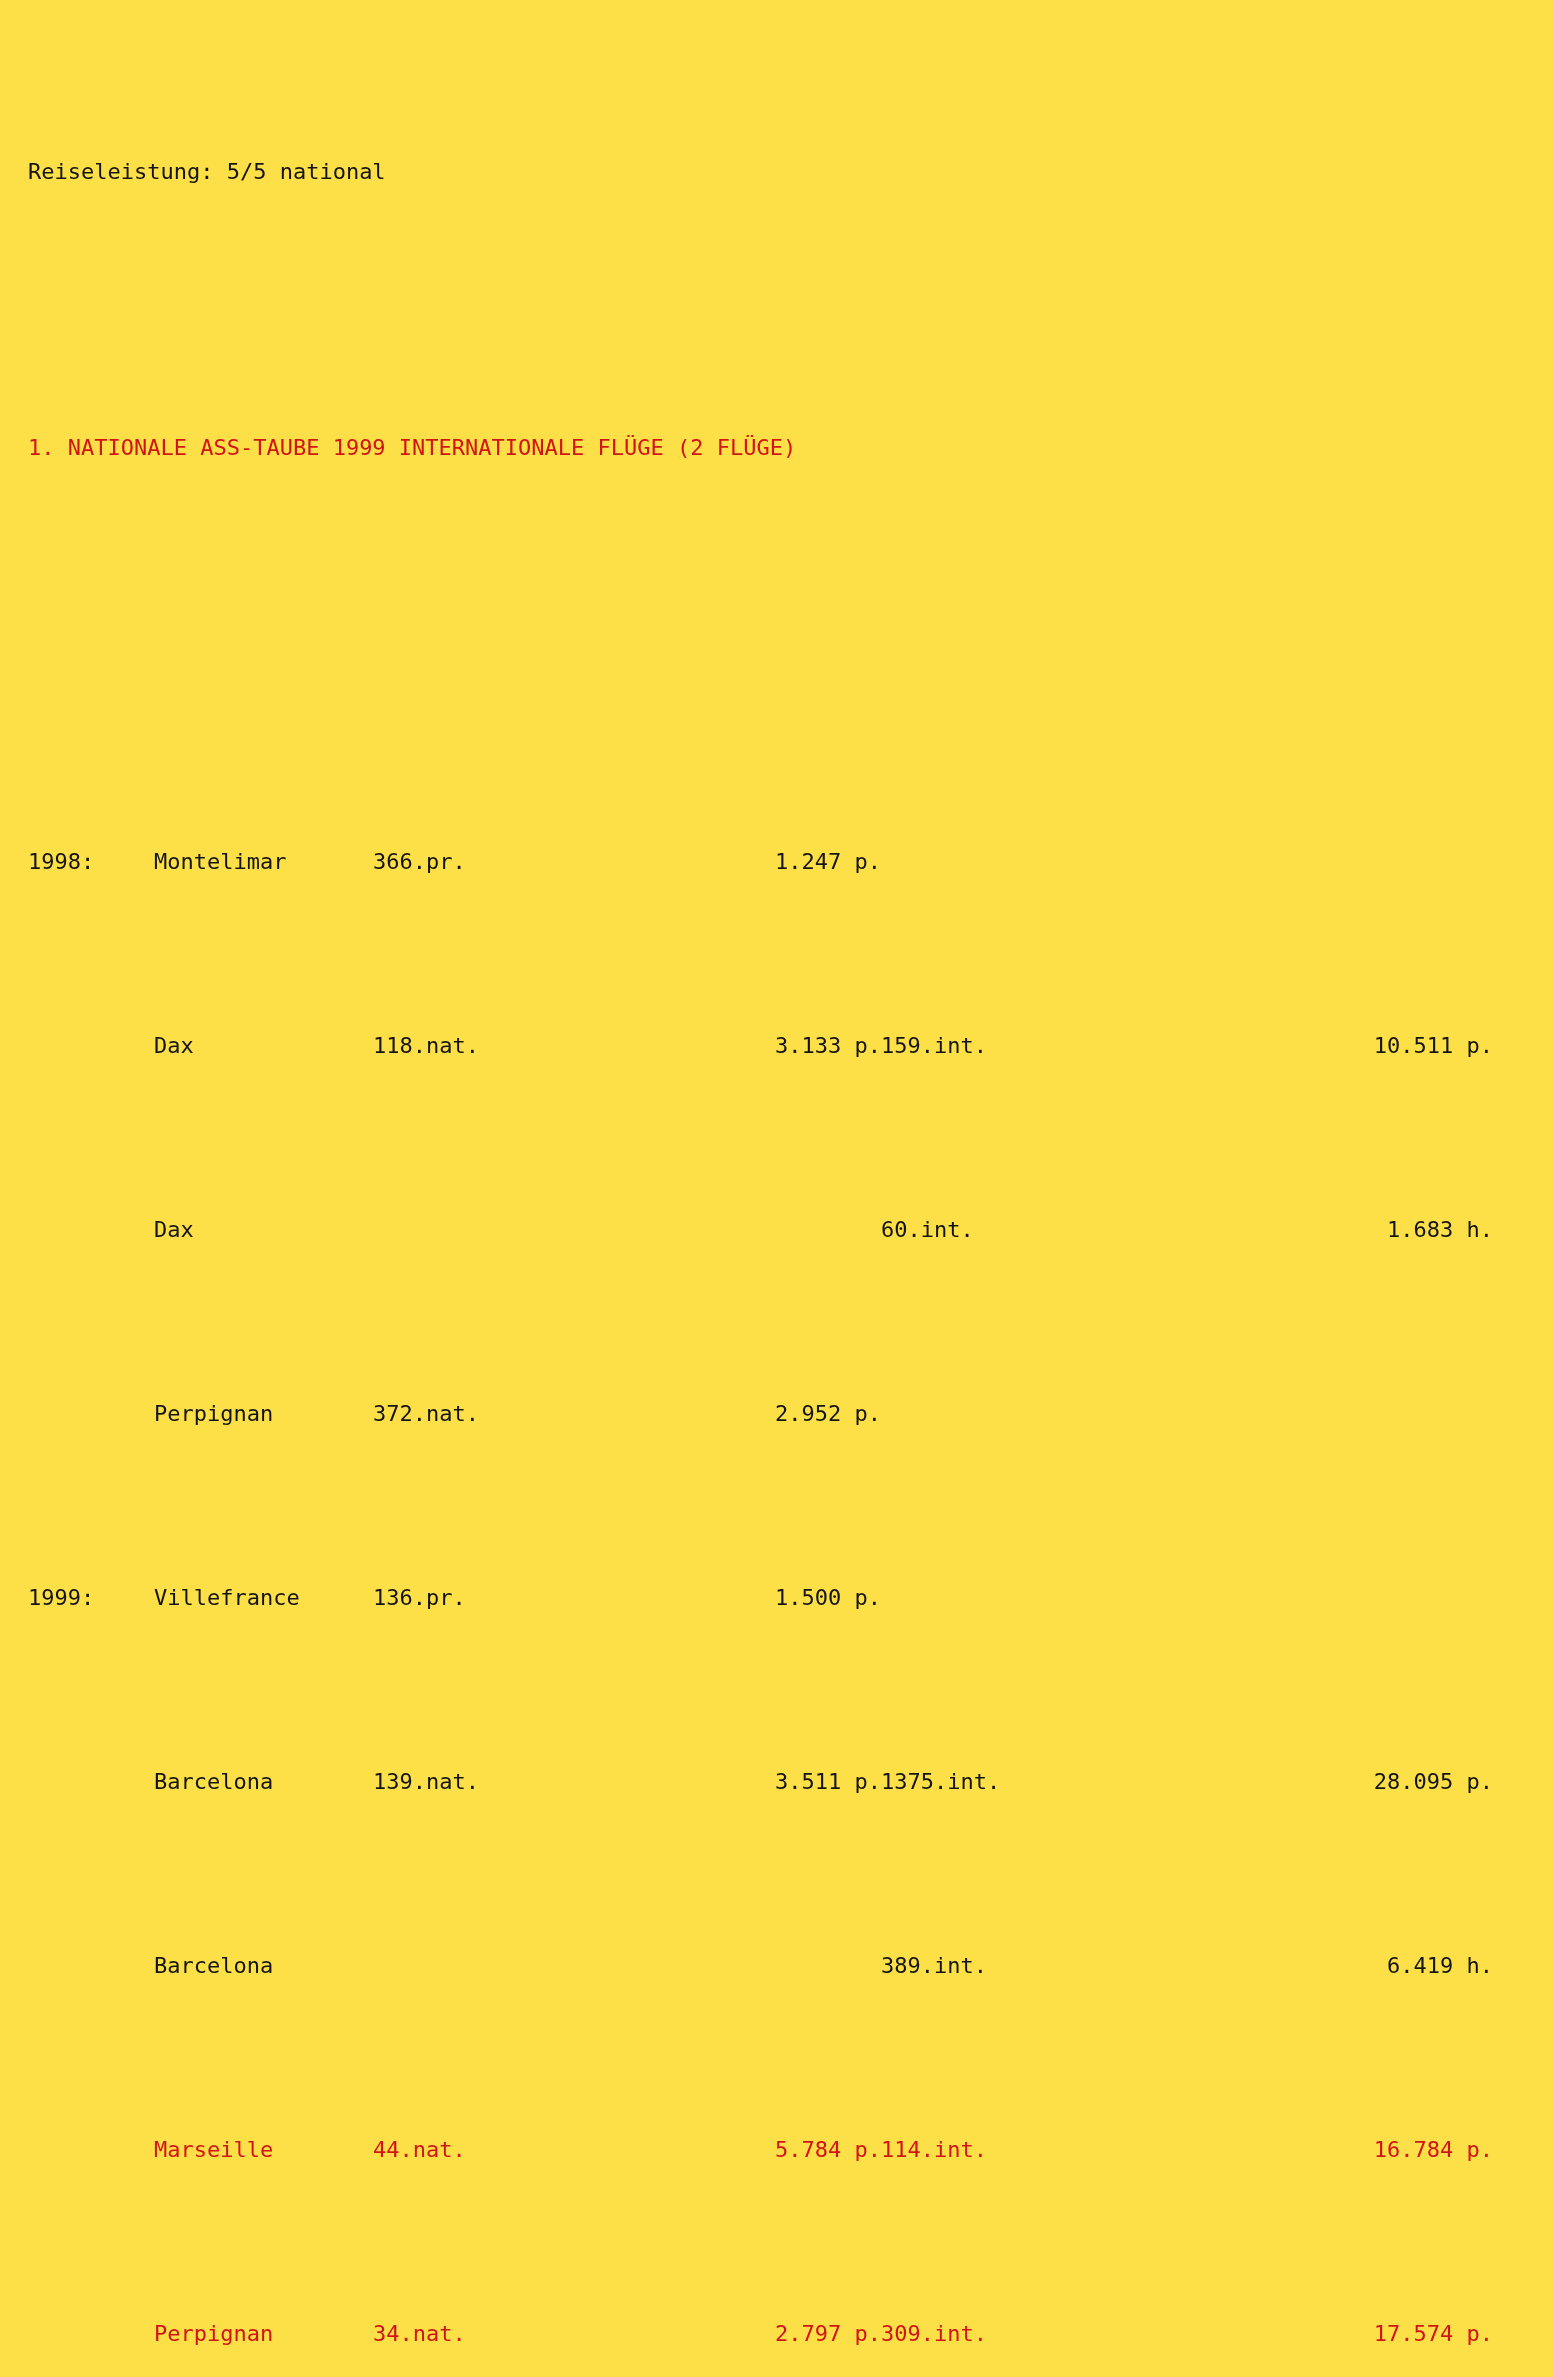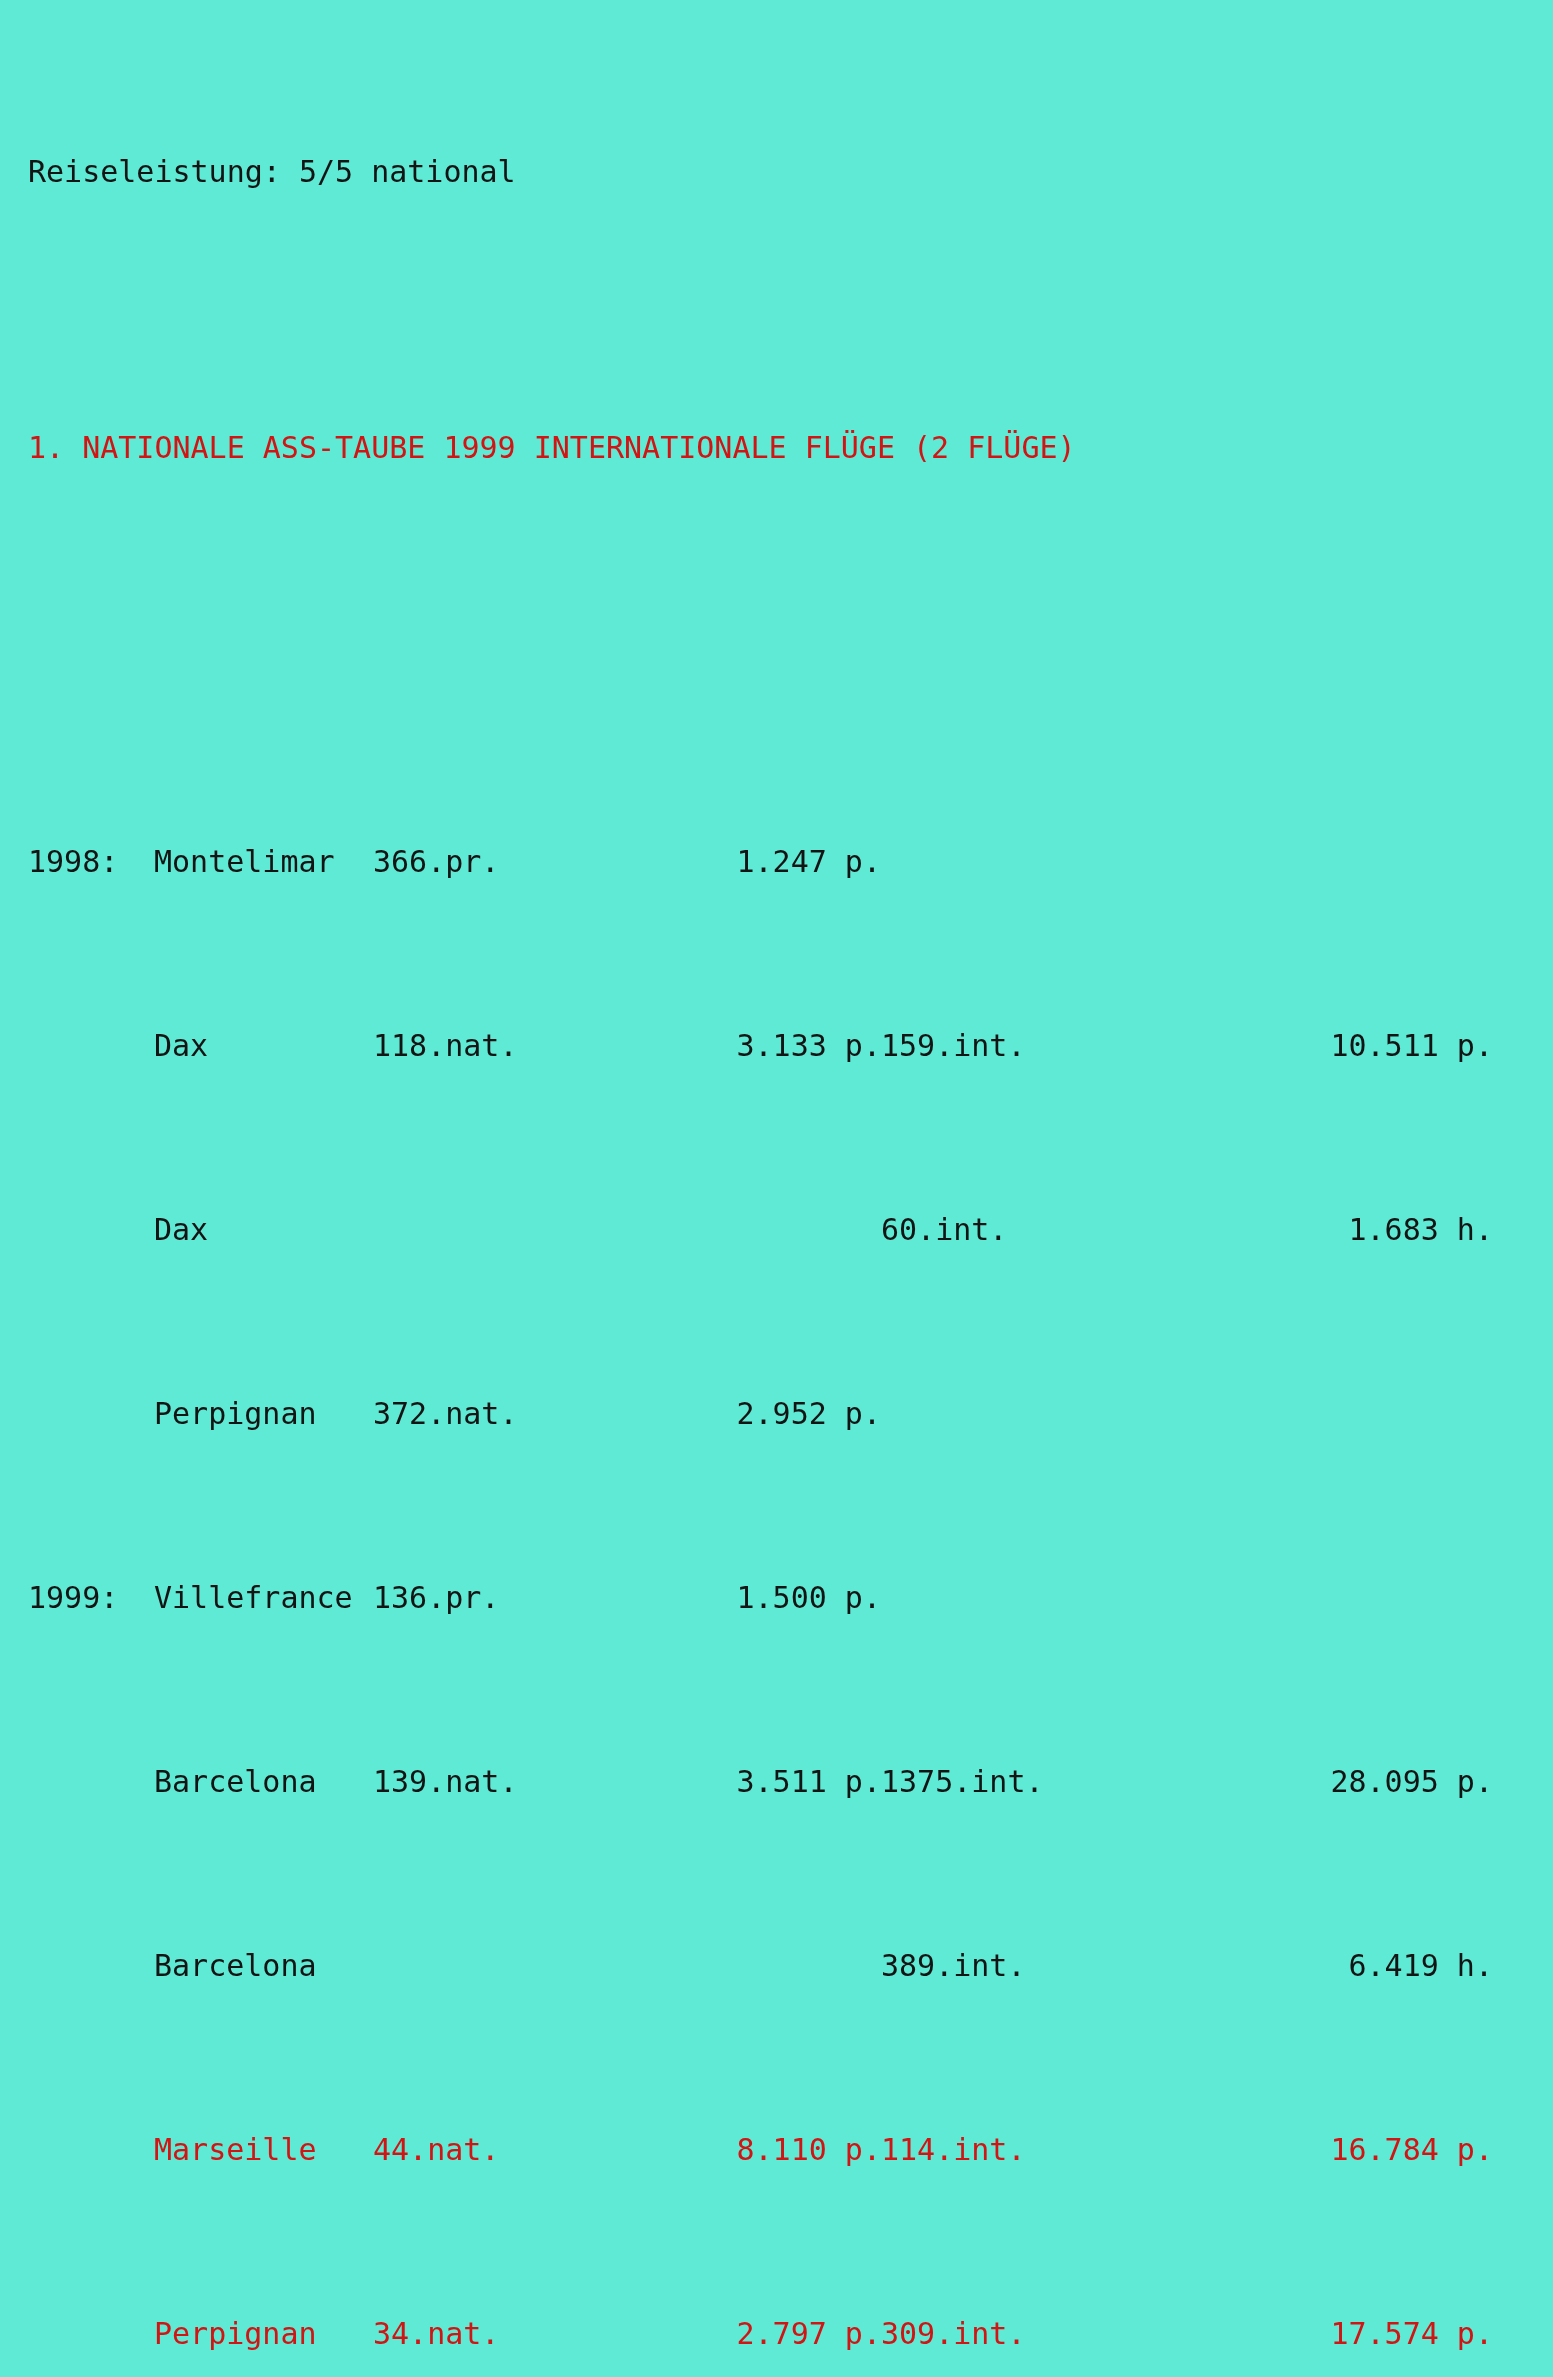--- a/index.html
+++ b/index.html
@@ -6,23 +6,23 @@
     margin: 0;
     padding: 0;
     background: #ffffff;
   }
   .doc {
     position: relative;
     width: 1553px;
     height: 2377px;
     box-sizing: border-box;
     padding: 10.8px 0 0 28px;
-    background: #5eead4;
+    background: #fde047;
     font-family: "DejaVu Sans Mono", "Liberation Mono", monospace;
-    font-size: 30px;
+    font-size: 22px;
     line-height: 46px;
     color: var(--ink, #141414);
     white-space: pre;
     overflow: hidden;
   }
   .line {
     height: 46px;
     white-space: pre;
   }
   .red { color: var(--accent, #d11414); }
@@ -113,21 +113,21 @@
     <span class="cell c-nat"></span>
     <span class="cell c-pts"></span>
     <span class="cell c-int">389.int.</span>
     <span class="cell c-intpts">6.419 h.</span>
   </div>
 
   <div class="row">
     <span class="cell c-year"></span>
     <span class="cell c-place red">Marseille</span>
     <span class="cell c-nat red">44.nat.</span>
-    <span class="cell c-pts red">8.110 p.</span>
+    <span class="cell c-pts red">5.784 p.</span>
     <span class="cell c-int red">114.int.</span>
     <span class="cell c-intpts red">16.784 p.</span>
   </div>
 
   <div class="row">
     <span class="cell c-year"></span>
     <span class="cell c-place red">Perpignan</span>
     <span class="cell c-nat red">34.nat.</span>
     <span class="cell c-pts red">2.797 p.</span>
     <span class="cell c-int red">309.int.</span>

